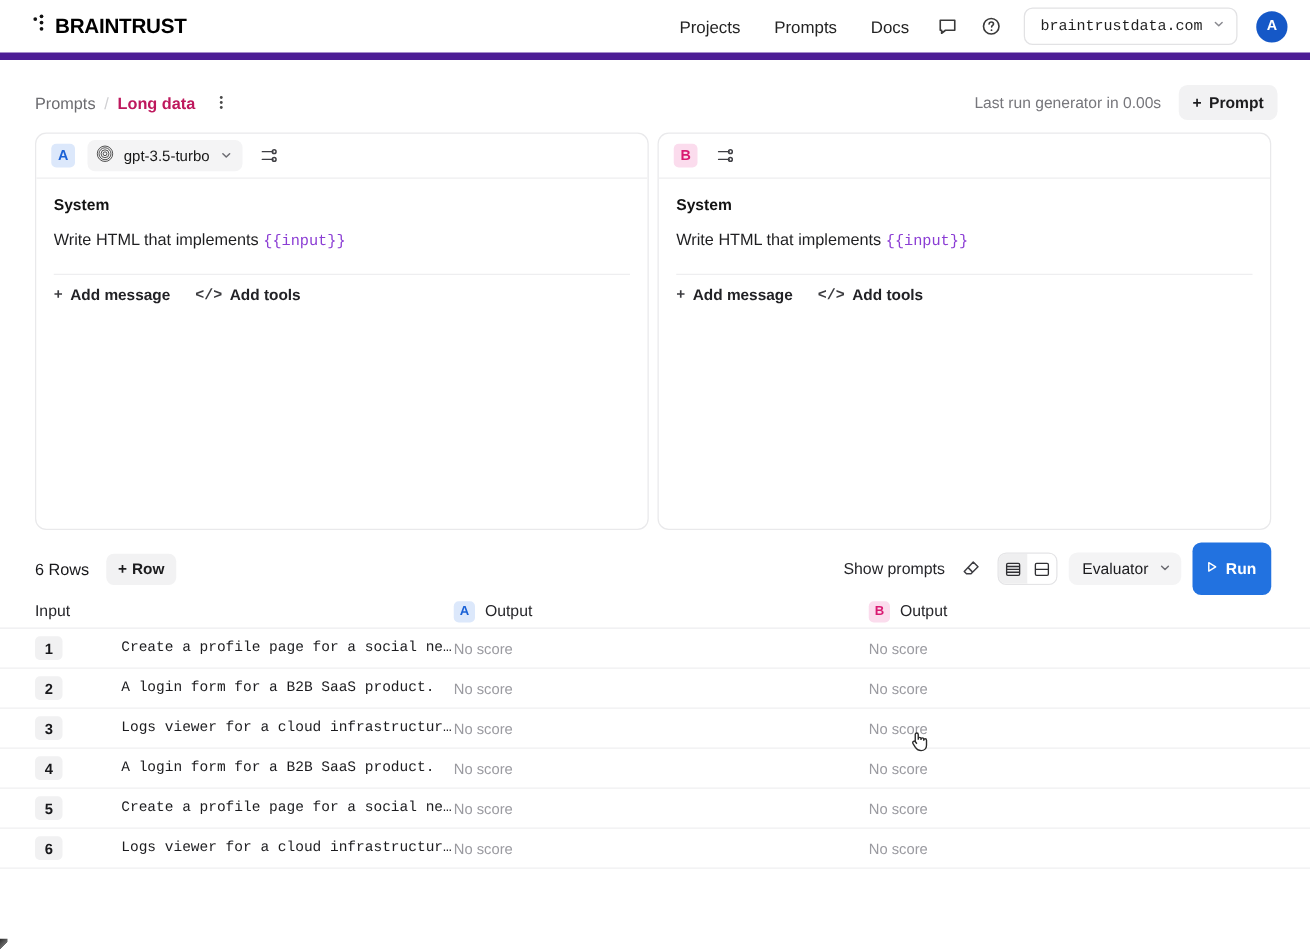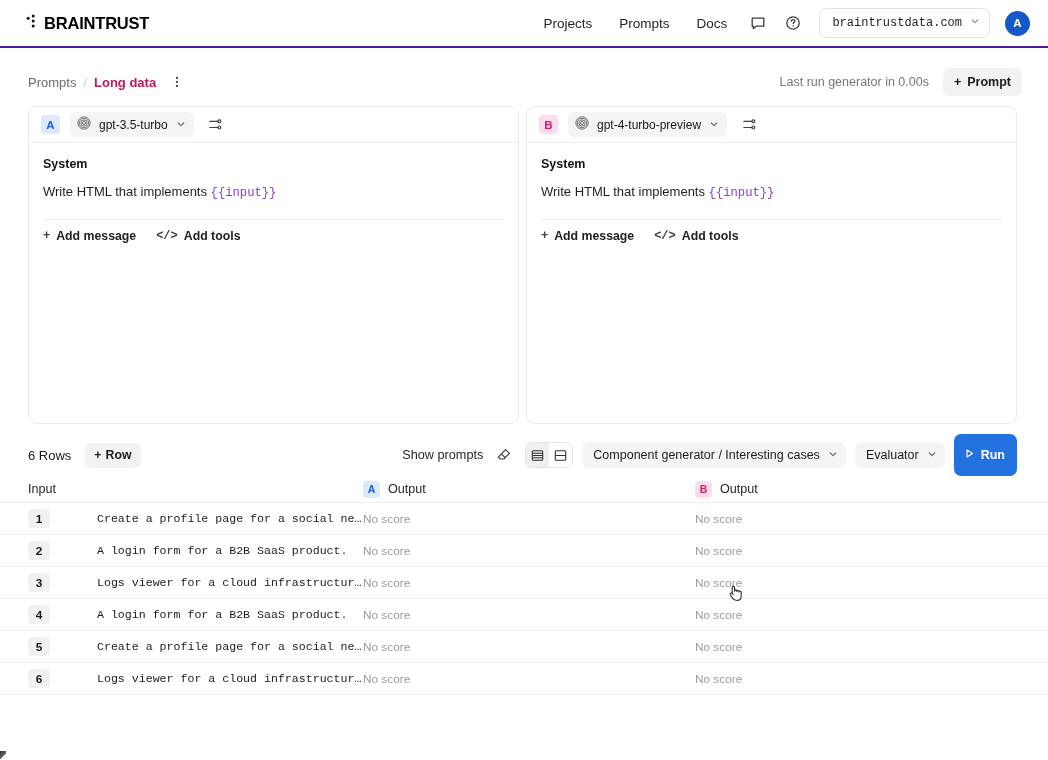--- a/index.html
+++ b/index.html
@@ -11,21 +11,21 @@
     font-family: "Liberation Sans", sans-serif;
     color: #1a1a1a;
     overflow: hidden;
   }
 
   .app { position: relative; width: 1048px; height: 760px; background: #fff; }
 
   
   .topnav {
     height: 48px;
-    border-bottom: 2px solid #4c1d95;
+    border-bottom: 6px solid #4c1d95;
     display: flex;
     align-items: center;
     padding: 0 18px 0 26px;
     text-align: right;
   }
   .brand { display: flex; align-items: center; gap: 5px; }
   .brand-mark { display: block; }
   .brand-name {
     font-size: 16.5px;
     font-weight: 700;
@@ -464,36 +464,20 @@
         <div class="card-action">
           <span class="ca-glyph">&lt;/&gt;</span>
           <span>Add tools</span>
         </div>
       </div>
     </div>
 
     <div class="card">
       <div class="card-head">
         <div class="badge badge-b">B</div>
-        <div class="model-select">
-          <span>
-            <svg width="14" height="14" viewBox="0 0 24 24" fill="none" stroke="#2b2b2b" stroke-width="1.1">
-              <circle cx="12" cy="12" r="2.6"></circle>
-                <circle cx="12" cy="12" r="5.4"></circle>
-              <circle cx="12" cy="12" r="8.2"></circle>
-                <circle cx="12" cy="12" r="10.6"></circle>
-            </svg>
-          </span>
-          <span>gpt-4-turbo-preview</span>
-          <span>
-            <svg width="10" height="10" viewBox="0 0 10 10" fill="none" stroke="#6c6c72" stroke-width="1.2">
-              <path d="M2.3 4l2.7 2.6L7.7 4" stroke-linecap="round" stroke-linejoin="round"></path>
-            </svg>
-          </span>
-        </div>
         <div class="icon-btn-plain">
           <svg width="15" height="15" viewBox="0 0 16 16" fill="none" stroke="currentColor" stroke-width="1.25">
             <path d="M2 4.6h9M2 11.2h9" stroke-linecap="round"></path>
             <circle cx="12.1" cy="4.6" r="1.6"></circle>
               <circle cx="12.1" cy="11.2" r="1.6"></circle>
           </svg>
         </div>
       </div>
 
       <div class="card-body">
@@ -542,28 +526,20 @@
           </svg>
         </div>
         <div class="seg-btn">
           <svg width="13" height="13" viewBox="0 0 14 14" fill="none" stroke="currentColor" stroke-width="1.15">
             <rect x="1.4" y="1.9" width="11.2" height="10.2" rx="1.1"></rect>
             <path d="M1.4 7h11.2"></path>
           </svg>
         </div>
       </div>
 
-      <div class="dd">
-        <span>Component generator / Interesting cases</span>
-        <span>
-          <svg width="10" height="10" viewBox="0 0 10 10" fill="none" stroke="#6c6c72" stroke-width="1.2">
-            <path d="M2.3 4l2.7 2.6L7.7 4" stroke-linecap="round" stroke-linejoin="round"></path>
-          </svg>
-        </span>
-      </div>
 
       <div class="dd">
         <span>Evaluator</span>
         <span>
           <svg width="10" height="10" viewBox="0 0 10 10" fill="none" stroke="#6c6c72" stroke-width="1.2">
             <path d="M2.3 4l2.7 2.6L7.7 4" stroke-linecap="round" stroke-linejoin="round"></path>
           </svg>
         </span>
       </div>
 

